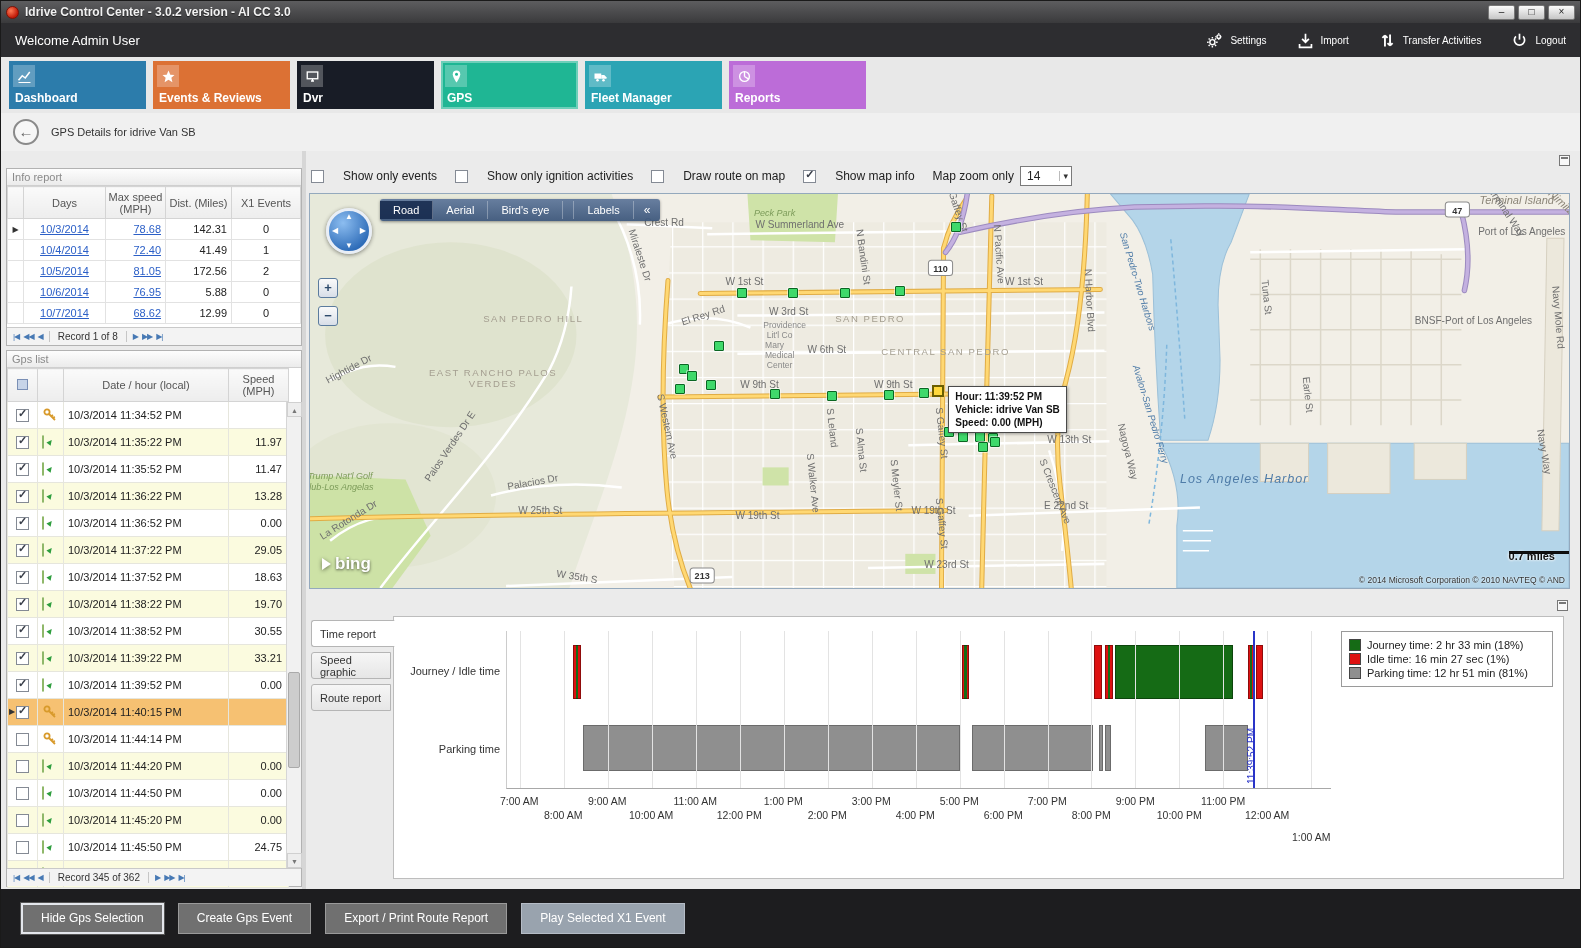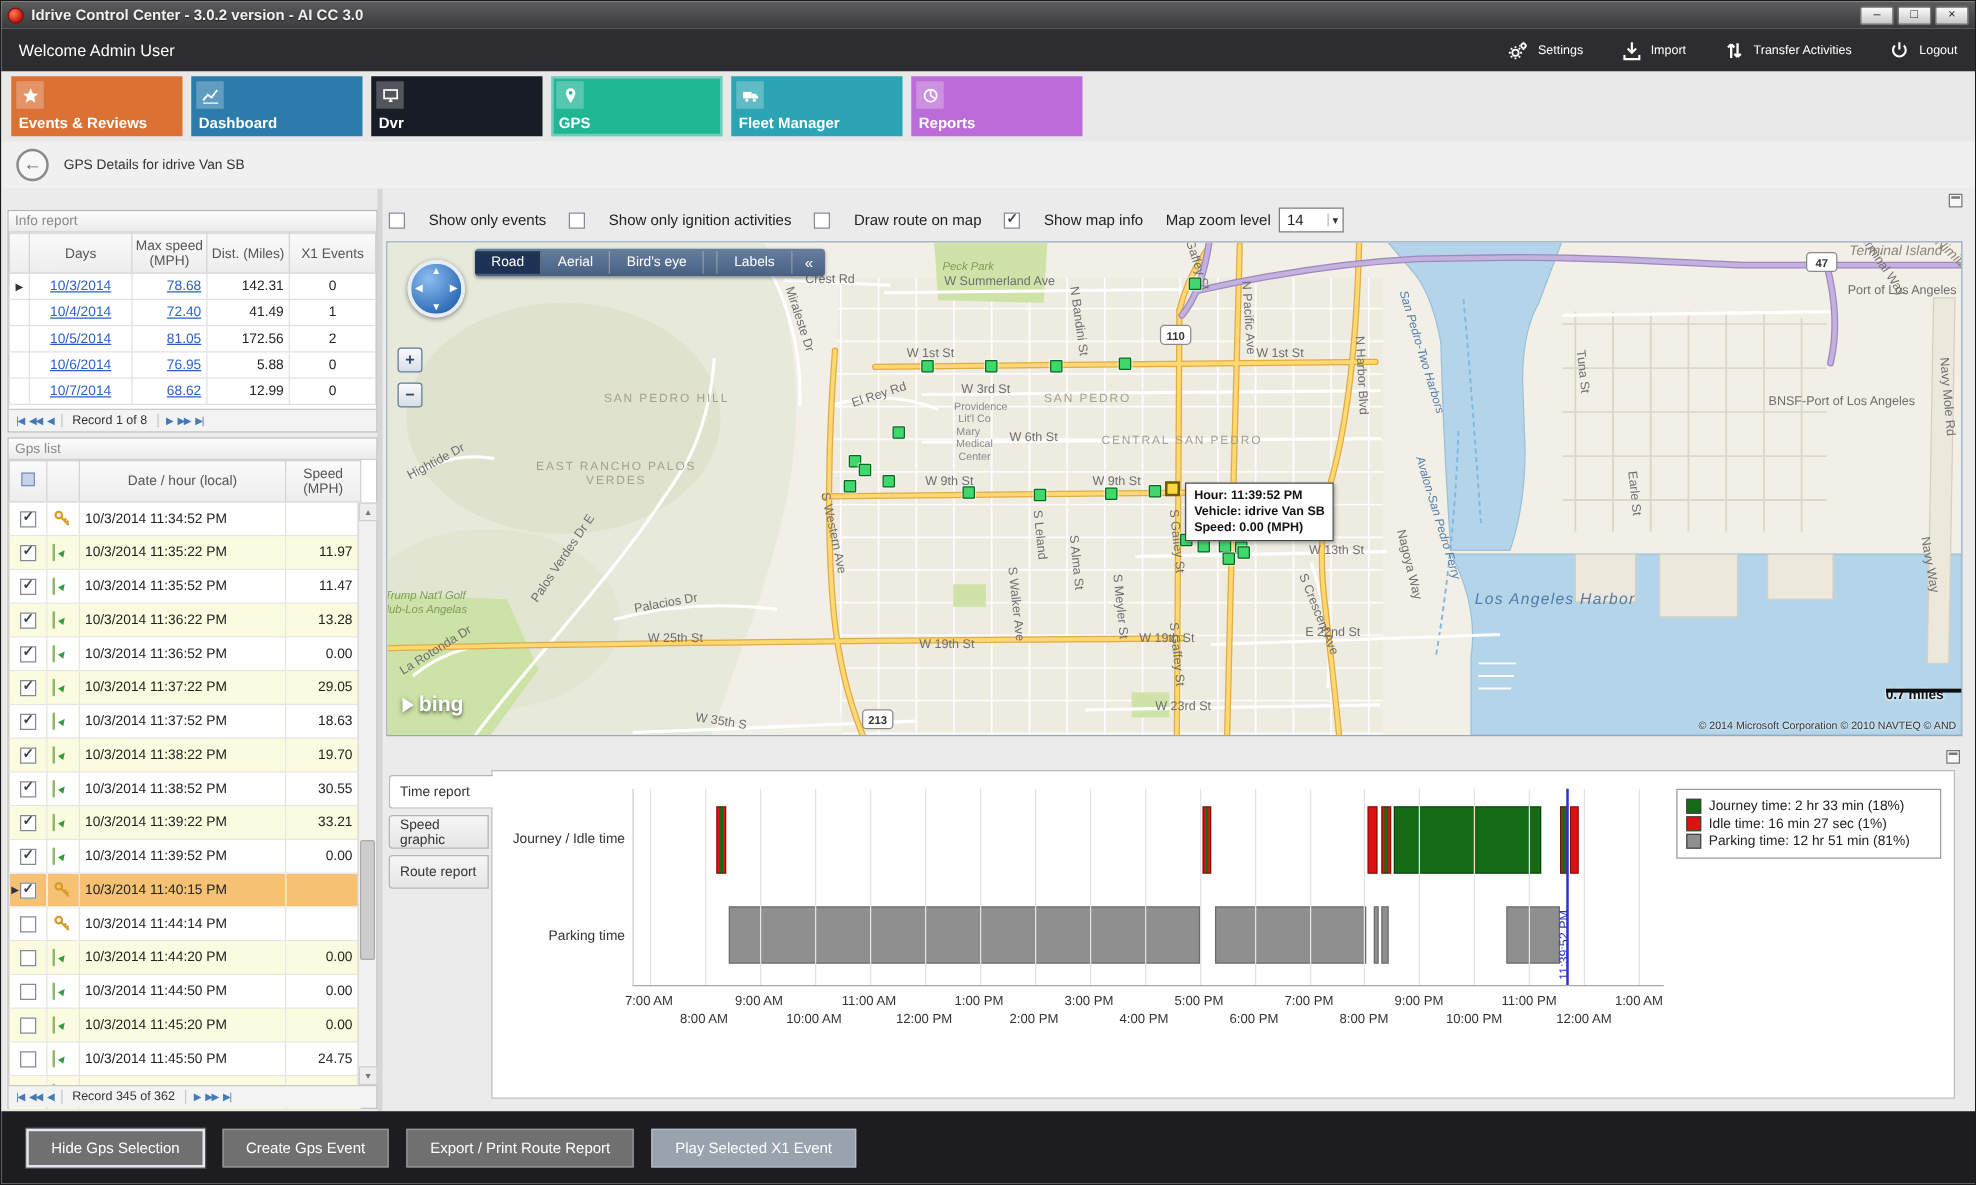--- a/index.html
+++ b/index.html
@@ -213,38 +213,38 @@
                 <path d="M5.8 5.2a6 6 0 1 0 8.4 0"></path>
               </g>
             </svg>
           </span>
           <span>Logout</span>
         </span>
       </span>
   </div>
 
   <div class="tiles" id="tiles">
-      <div class="tile" style="background: rgb(220, 113, 52);">
-        <span class="ibox">
-          <svg viewBox="0 0 20 20">
-            <polygon points="10,2 12.4,7.6 18,8 13.8,11.8 15.2,17.6 10,14.4 4.8,17.6 6.2,11.8 2,8 7.6,7.6" fill="#fff"></polygon>
-          </svg>
-        </span>
-        <span class="tlabel">Events &amp; Reviews</span>
-      </div>
       <div class="tile" style="background: rgb(44, 124, 171);">
         <span class="ibox">
           <svg viewBox="0 0 20 20">
             <g stroke="#fff" stroke-width="2" fill="none">
               <path d="M2 15 7 9l4 3 6-8"></path>
               <path d="M2 18h16" stroke-width="1.4"></path>
             </g>
           </svg>
         </span>
         <span class="tlabel">Dashboard</span>
+      </div>
+      <div class="tile" style="background: rgb(220, 113, 52);">
+        <span class="ibox">
+          <svg viewBox="0 0 20 20">
+            <polygon points="10,2 12.4,7.6 18,8 13.8,11.8 15.2,17.6 10,14.4 4.8,17.6 6.2,11.8 2,8 7.6,7.6" fill="#fff"></polygon>
+          </svg>
+        </span>
+        <span class="tlabel">Events &amp; Reviews</span>
       </div>
       <div class="tile" style="background: rgb(24, 28, 38);">
         <span class="ibox">
           <svg viewBox="0 0 20 20">
             <g fill="none" stroke="#fff" stroke-width="1.8">
               <rect x="3" y="4" width="14" height="9"></rect>
               <path d="M8 16h4M10 13v3"></path>
             </g>
           </svg>
         </span>
@@ -541,21 +541,21 @@
           </span>
           <span class="opt">
             <span class="cb"></span>
             <span>Draw route on map</span>
           </span>
           <span class="opt">
             <span class="cb on"></span>
             <span>Show map info</span>
           </span>
           <span class="zoomgrp">
-            <span>Map zoom level</span>
+            <span>Map zoom only</span>
             <span class="zoom-select">
               <span>14</span>
               <span class="arr">▾</span>
             </span>
           </span>
         </div>
 
       <div class="map-wrap">
         <svg class="basemap" viewBox="0 0 1252 392" preserveAspectRatio="none">
           <defs>
@@ -824,21 +824,21 @@
           <div class="axis" id="axis-row1">
               <span class="tick-label" style="left: 1.6%;">7:00 AM</span>
               <span class="tick-label" style="left: 12.2667%;">9:00 AM</span>
               <span class="tick-label" style="left: 22.9333%;">11:00 AM</span>
               <span class="tick-label" style="left: 33.6%;">1:00 PM</span>
               <span class="tick-label" style="left: 44.2667%;">3:00 PM</span>
               <span class="tick-label" style="left: 54.9333%;">5:00 PM</span>
               <span class="tick-label" style="left: 65.6%; text-align: center;">7:00 PM</span>
               <span class="tick-label" style="left: 76.2667%;">9:00 PM</span>
               <span class="tick-label" style="left: 86.9333%;">11:00 PM</span>
-              <span class="tick-label" style="left: 97.6%;">1:00 AM</span>
+              <span class="tick-label" style="left: 97.6%; margin-top: 36px;">1:00 AM</span>
             </div>
           <div class="axis" id="axis-row2">
               <span class="tick-label" style="left: 6.93333%;">8:00 AM</span>
               <span class="tick-label" style="left: 17.6%;">10:00 AM</span>
               <span class="tick-label" style="left: 28.2667%;">12:00 PM</span>
               <span class="tick-label" style="left: 38.9333%;">2:00 PM</span>
               <span class="tick-label" style="left: 49.6%;">4:00 PM</span>
               <span class="tick-label" style="left: 60.2667%;">6:00 PM</span>
               <span class="tick-label" style="left: 70.9333%;">8:00 PM</span>
               <span class="tick-label" style="left: 81.6%;">10:00 PM</span>

